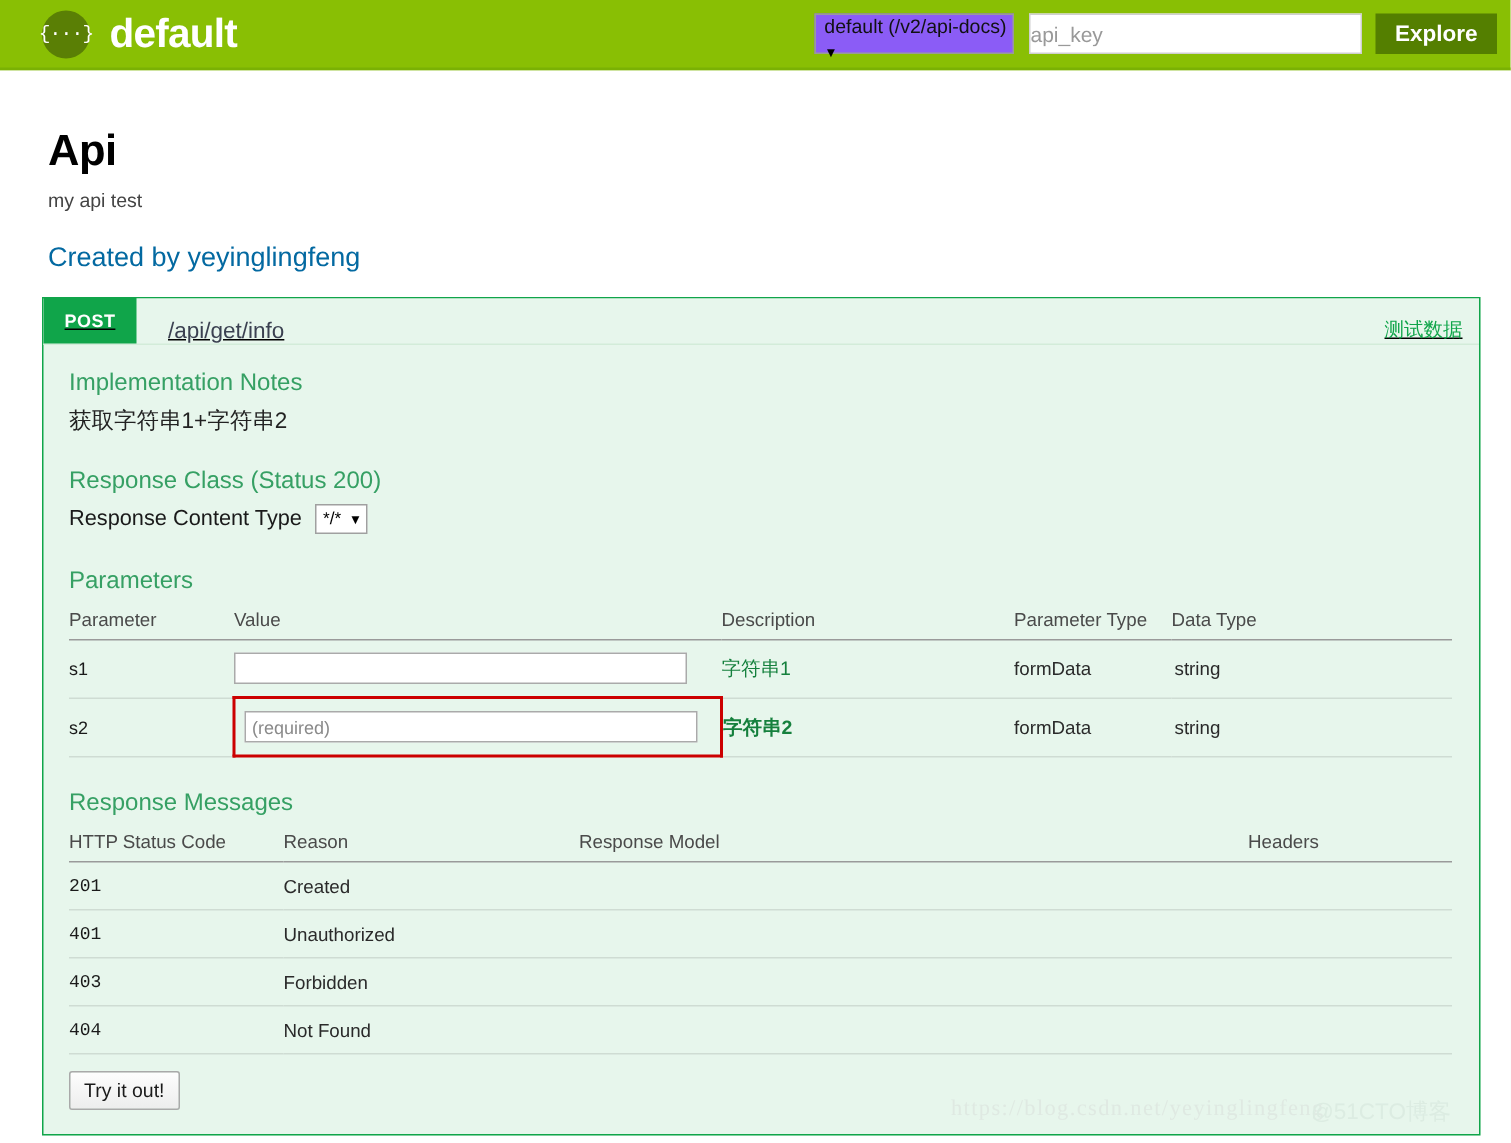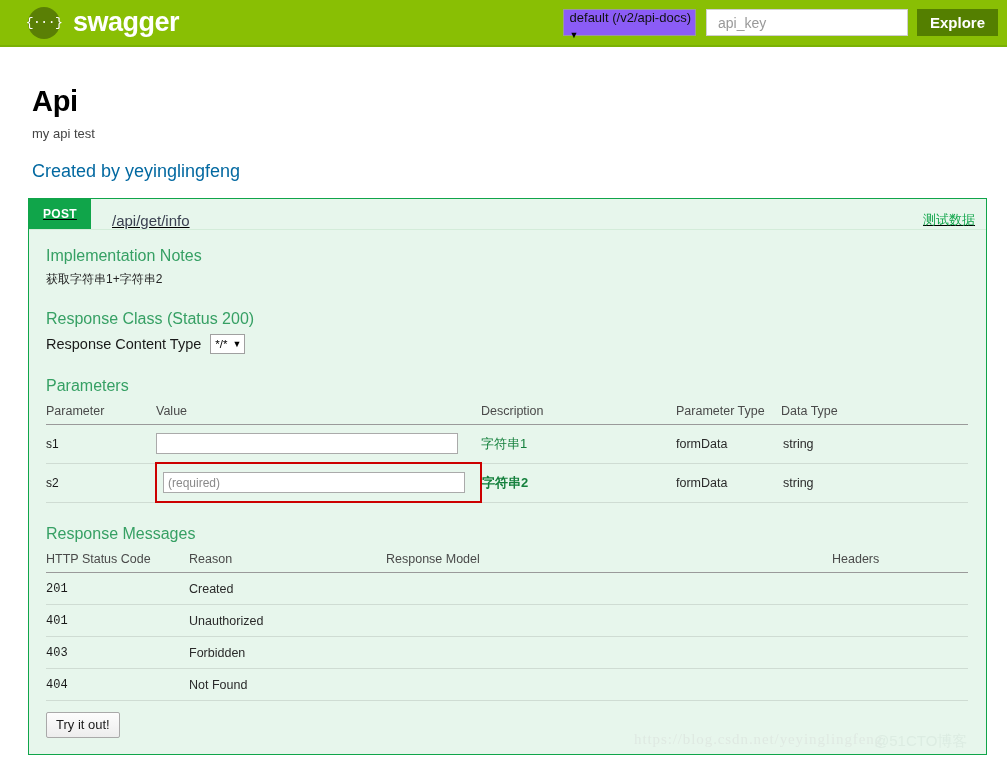--- a/index.html
+++ b/index.html
@@ -51,25 +51,25 @@
     padding: 0 4px 0 6px;
     display: flex; gap: 6px;
     cursor: pointer;
     flex-direction: column;
   }
   .caret-down {
     font-size: 9px; line-height: 1; color: #000;
   }
   .api-key-input {
     margin-left: 10px;
-    width: 202px; height: 27px;
+    width: 222px; height: 27px;
     border: 1px solid #cfcfcf;
     background: #ffffff;
     font-size: 14px;
-    padding: 0 11px;
+    padding: 0 0;
     color: #333;
     font-family: "Liberation Sans", sans-serif;
   }
   .api-key-input::placeholder { color: #999999; opacity: 1; }
   .explore-btn {
     margin-left: 9px;
     height: 27px;
     background: #547f00;
     color: #ffffff;
     border: none;
@@ -150,21 +150,21 @@
 
   .op-body { padding: 13px 18px 16px 17px; }
 
   .section-title {
     color: #36a064;
     font-size: 16px;
     margin: 4px 0 6px 0;
     font-weight: normal;
   }
   .notes-text {
-    font-size: 12px; color: #222222; margin-bottom: 22px;
+    font-size: 15px; color: #222222; margin-bottom: 22px;
   }
   .content-type-row {
     display: flex; align-items: center;
     margin: 6px 0 23px 0;
     font-size: 14.5px; color: #1a1a1a;
   }
   .ct-select {
     margin-left: 9px;
     height: 20px;
     border: 1px solid #a0a0a0;
@@ -265,21 +265,21 @@
     font-size: 15px;
     color: #dcece2;
   }
 </style>
 </head>
 <body>
 
 <div class="topbar">
   <div class="brand">
     <div class="brand-logo">{···}</div>
-    <div class="brand-name">swagger</div>
+    <div class="brand-name">default</div>
   </div>
   <div class="topbar-right">
     <div class="api-select">
       <span>default (/v2/api-docs)</span>
       <span class="caret-down">▼</span>
     </div>
     <input class="api-key-input" type="text" placeholder="api_key" style="">
     <button class="explore-btn">Explore</button>
   </div>
 </div>

